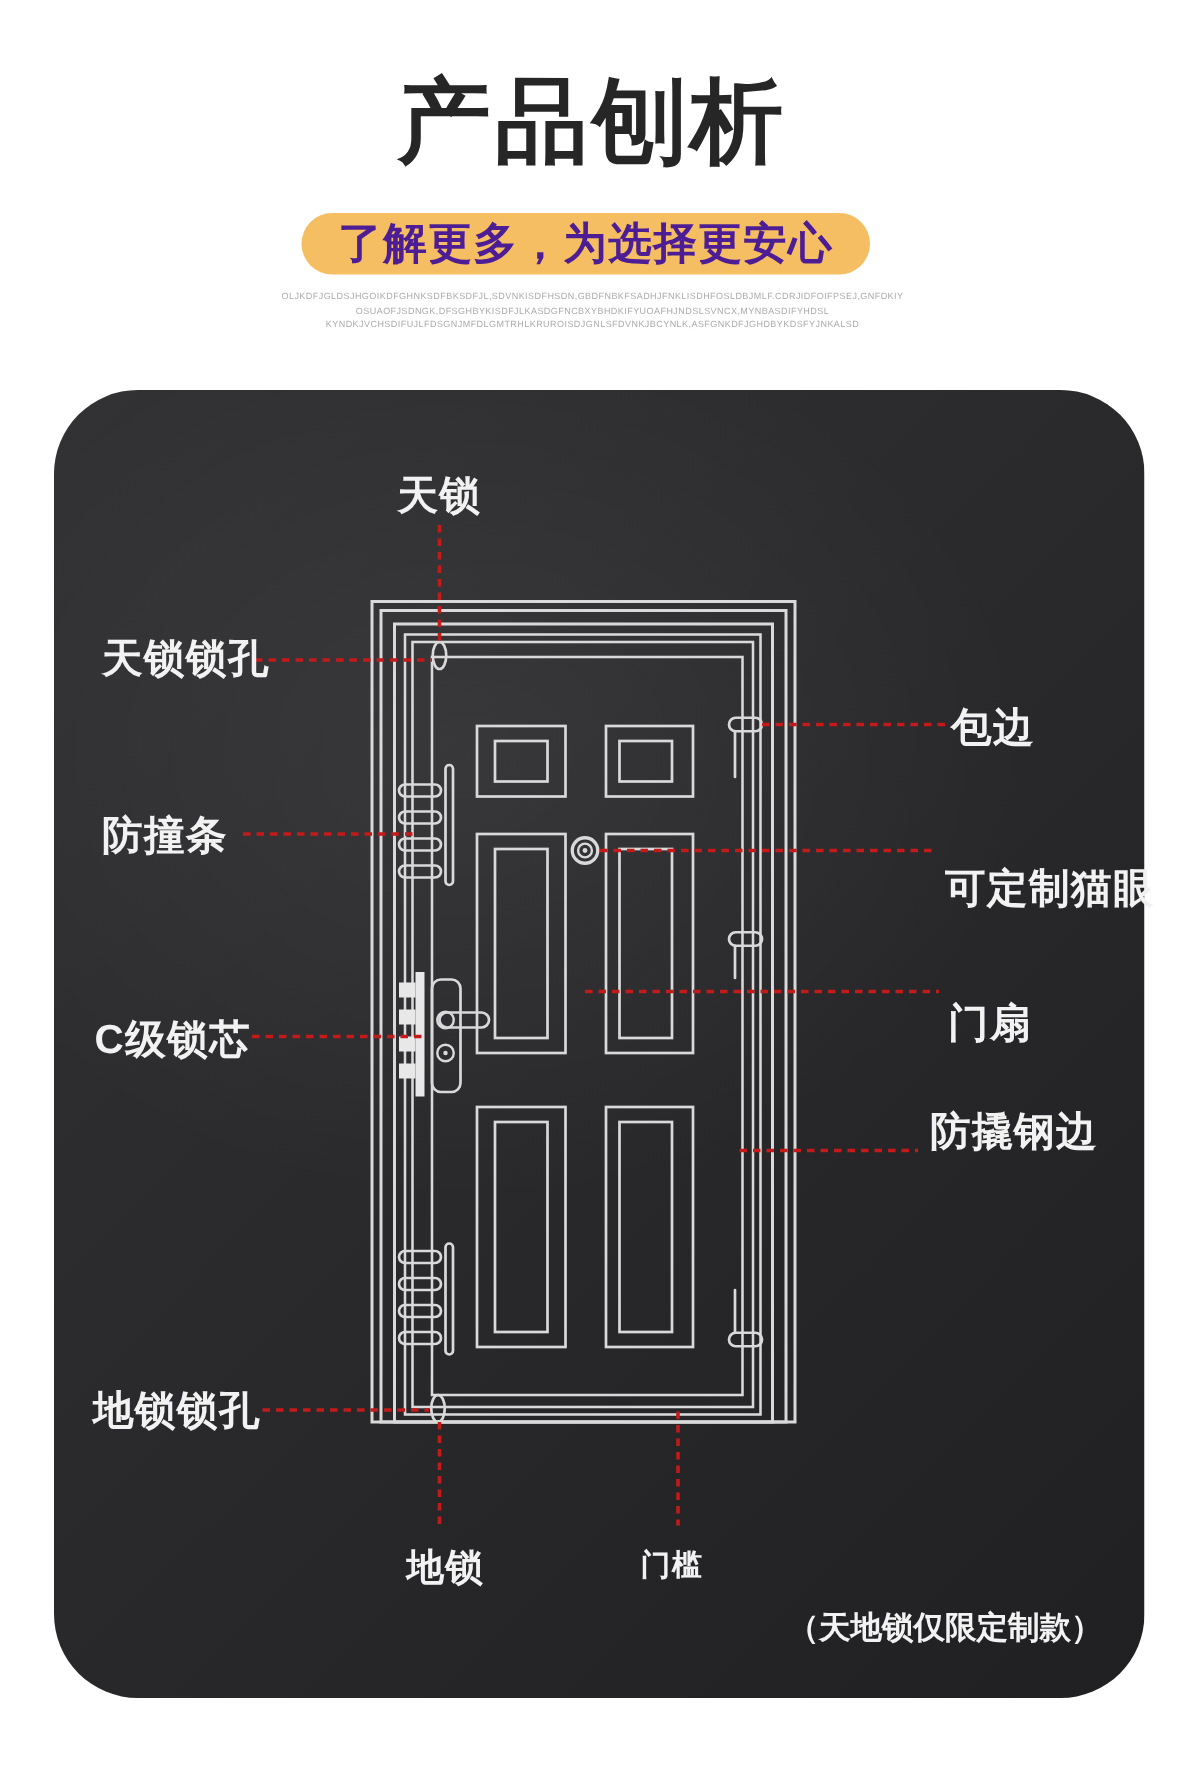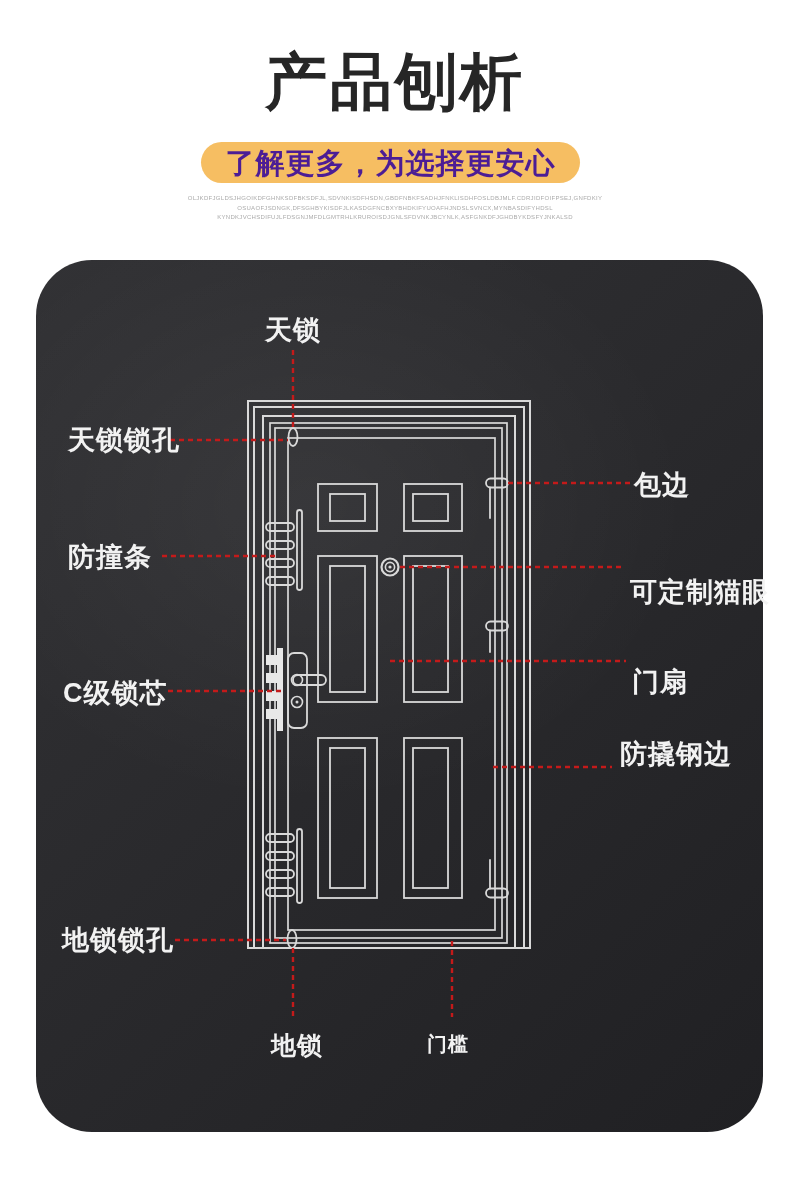--- a/index.html
+++ b/index.html
@@ -154,14 +154,15 @@
   <div class="lbl lbl-top-lock-hole">天锁锁孔</div>
   <div class="lbl lbl-anti-collision">防撞条</div>
   <div class="lbl lbl-lock-cylinder">C级锁芯</div>
   <div class="lbl lbl-floor-lock-hole">地锁锁孔</div>
   <div class="lbl lbl-edge-wrap">包边</div>
   <div class="lbl lbl-peephole">可定制猫眼</div>
   <div class="lbl lbl-door-leaf">门扇</div>
   <div class="lbl lbl-anti-pry">防撬钢边</div>
   <div class="lbl lbl-floor-lock">地锁</div>
   <div class="lbl lbl-threshold">门槛</div>
+  <div class="lbl lbl-note">（天地锁仅限定制款）</div>
 
 </div>
 
 </body></html>

